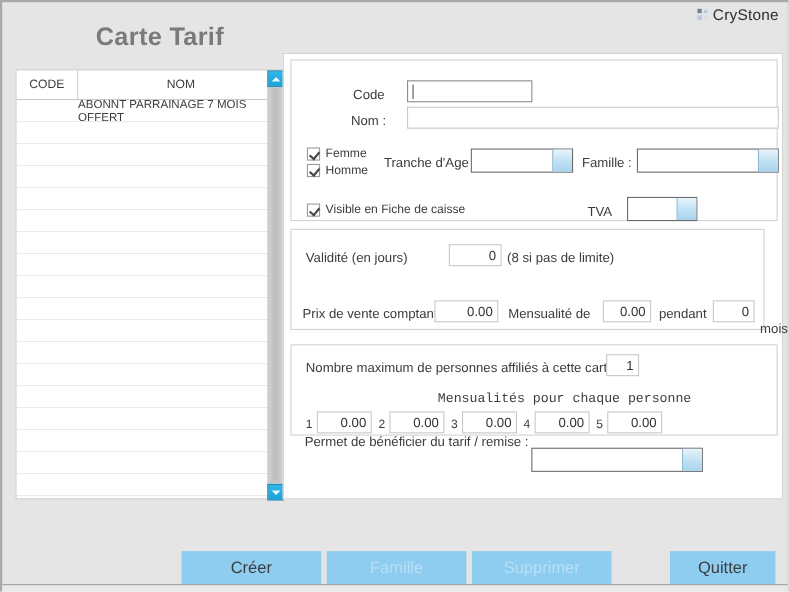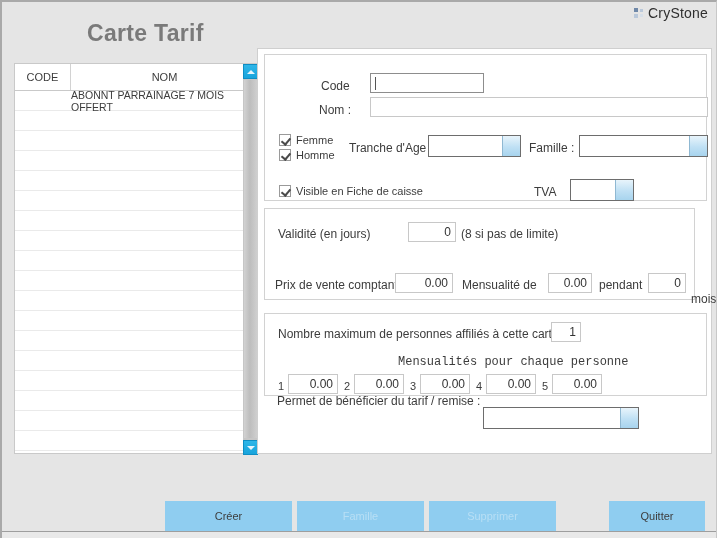--- a/index.html
+++ b/index.html
@@ -236,21 +236,21 @@
     left: 0; right: 0;
     top: 499px;
     height: 30px;
   }
   .fbtn {
     position: absolute;
     top: 0;
     height: 30px;
     background: #8fcdf0;
     border: none;
-    font-size: 11px;
+    font-size: 15px;
     display: flex;
     align-items: center;
     justify-content: center;
     cursor: pointer;
   }
   .fbtn.enabled  { color: #3d3d3d; }
   .fbtn.disabled { color: #b8dff5; }
   .b-creer     { left: 163px; width: 127px; }
   .b-modifier  { left: 295px; width: 127px; }
   .b-supprimer { left: 427px; width: 127px; }

